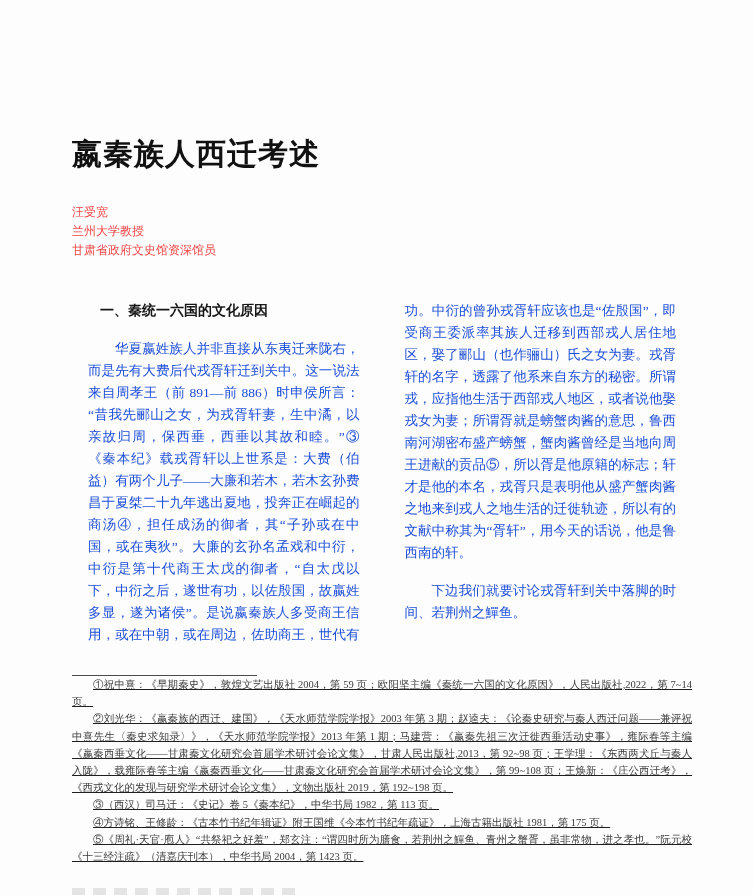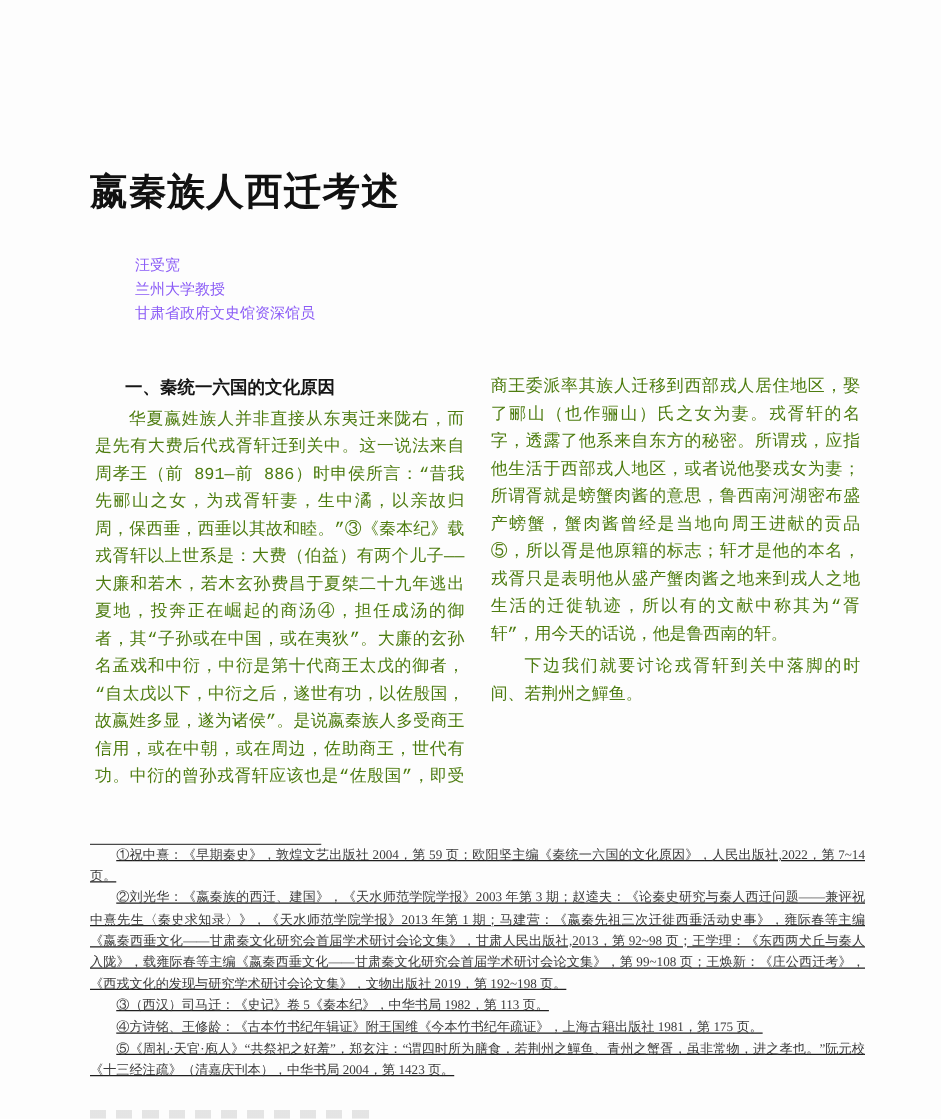--- a/index.html
+++ b/index.html
@@ -21,48 +21,46 @@
     font-size:30px;
     line-height:34px;
     font-weight:bold;
     color:#111;
     letter-spacing:1px;
   }
   .author-block{
     margin-top:32px;
     font-size:12px;
     line-height:19px;
-    color:#8b5cf6;
-    margin-left:36px;
+    color:#ef4444;
   }
   .author-block .affil{margin:0;}
   .columns{
     margin-top:40px;
     height:354px;
     overflow:hidden;
     column-count:2;
     column-gap:13px;
     column-fill:auto;
   }
   h2.section-heading{
     margin:0;
     font-size:14px;
     line-height:22px;
     font-weight:bold;
     color:#161616;
     text-indent:2em;
   }
   .para{
-    margin:4px;
+    margin:16px;
     font-size:13.5px;
     line-height:22px;
     text-align:justify;
     text-indent:2em;
-    color:#4d7c0f;
-    font-family:Liberation Mono, monospace;
+    color:#1d4ed8;
   }
   .fnrule{
     margin-top:21px;
     width:185px;
     border-top:1px solid #4a4a4a;
     height:0;
   }
   .footnotes{
     margin-top:0;
     text-decoration:underline;

